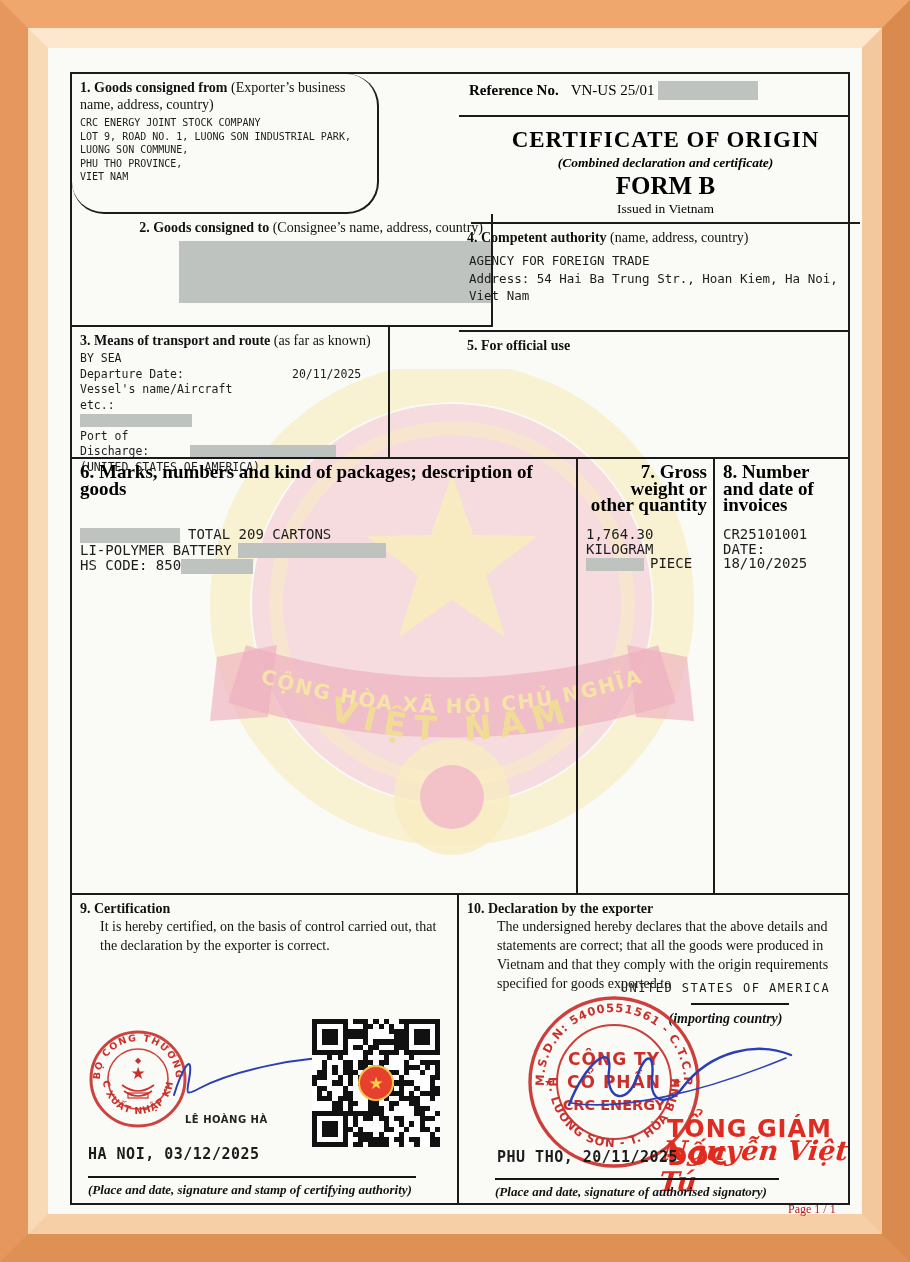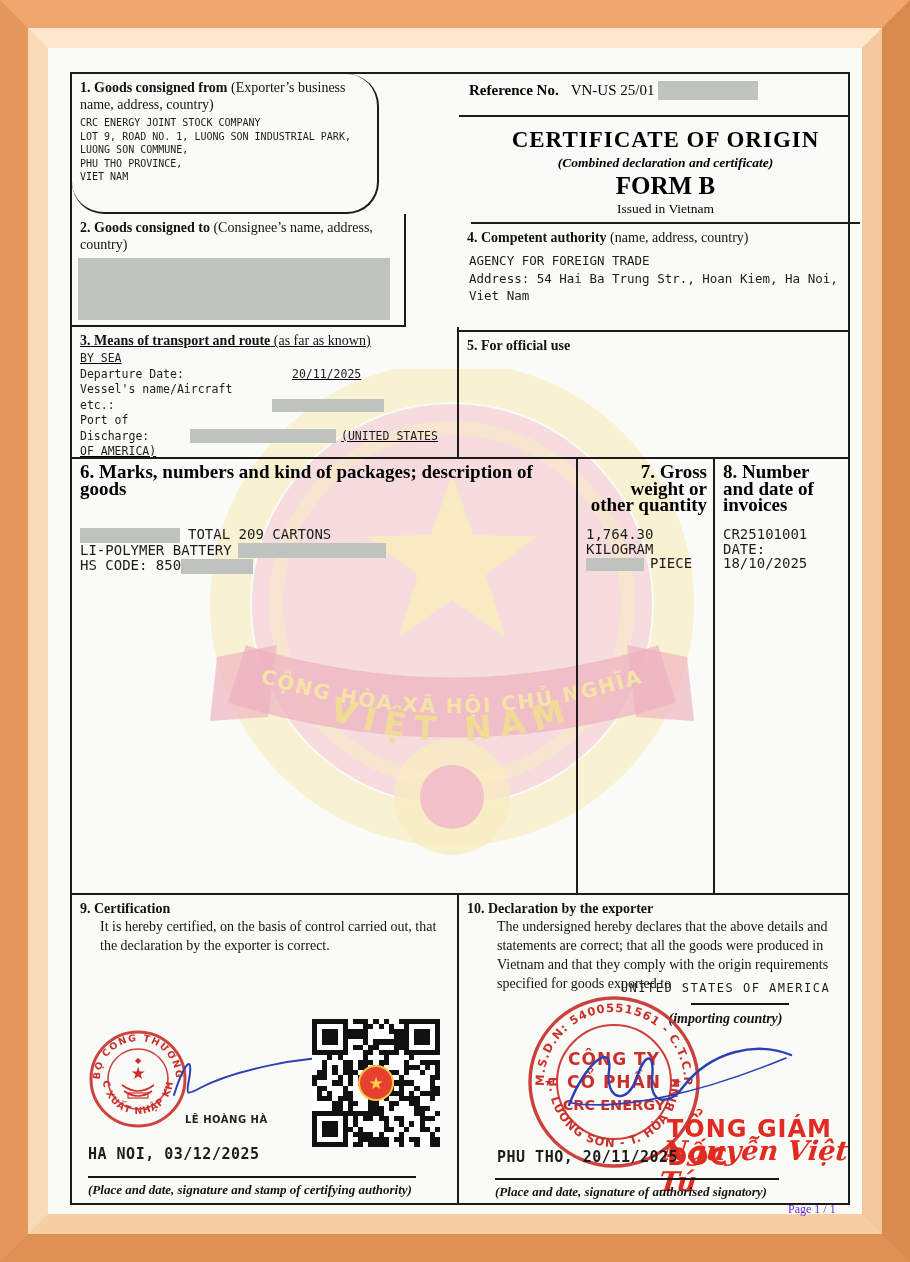--- a/index.html
+++ b/index.html
@@ -63,21 +63,21 @@
 
   .wm { position:absolute; left:130px; top:295px; width:500px; height:525px;
     pointer-events:none; }
 
   .qr-wrap { position:absolute; left:240px; top:124px; width:128px; height:128px; }
   .qr-emblem { position:absolute; left:46px; top:46px; width:36px; height:36px;
     border-radius:50%; background:#e8402e; border:2px solid #f5c443;
     display:flex; align-items:center; justify-content:center;
     color:#ffd24a; font-size:17px; font-family:"DejaVu Sans", sans-serif; }
 
-  .page-num { position:absolute; left:788px; top:1202px; font-size:12px; color:#6d28d9; }
+  .page-num { position:absolute; left:788px; top:1202px; font-size:12px; color:#b91c1c; }
 </style>
 </head>
 <body>
 
 <div class="frame"></div>
 <div class="bevel"></div>
 <div class="paper"></div>
 
 <div class="doc">
 
@@ -106,26 +106,26 @@
   <div class="cell br bb" style="left:0;top:0;width:307px;height:140px;border-radius:32px;">
     <div class="hd"><b><span>1.</span> <span>Goods consigned from</span></b> <span>(Exporter’s business name, address, country)</span></div>
     <div class="mono b1-lines">
       <div>CRC ENERGY JOINT STOCK COMPANY</div>
       <div>LOT 9, ROAD NO. 1, LUONG SON INDUSTRIAL PARK, LUONG SON COMMUNE,</div>
       <div>PHU THO PROVINCE,</div>
       <div>VIET NAM</div>
     </div>
   </div>
 
-  <div class="cell br bb" style="left:0;top:140px;width:334px;height:113px;">
+  <div class="cell br bb" style="left:0;top:140px;width:421px;height:113px;text-align:right;">
     <div class="hd"><b><span>2.</span> <span>Goods consigned to</span></b> <span>(Consignee’s name, address, country)</span></div>
     <div class="redact" style="margin:5px 0 0 6px;width:312px;height:62px;"></div>
   </div>
 
-  <div class="cell br" style="left:0;top:253px;width:387px;height:130px;text-decoration:underline;">
+  <div class="cell br" style="left:0;top:253px;width:318px;height:130px;">
     <div class="hd"><b><span>3.</span> <span>Means of transport and route</span></b> <span>(as far as known)</span></div>
     <div class="mono b3-content">
       <div>BY SEA</div>
       <div><span class="b3-label" style="width:212px;">Departure Date:</span><span>20/11/2025</span></div>
       <div><span class="b3-label" style="width:192px;">Vessel's name/Aircraft etc.:</span><span class="redact" style="width:112px;height:13px;"></span></div>
       <div><span class="b3-label" style="width:110px;">Port of Discharge:</span><span class="redact" style="width:146px;height:14px;margin-right:5px;"></span><span>(UNITED STATES OF AMERICA)</span></div>
     </div>
   </div>
 
   <div class="cell bb" style="left:387px;top:0;width:389px;height:43px;">

